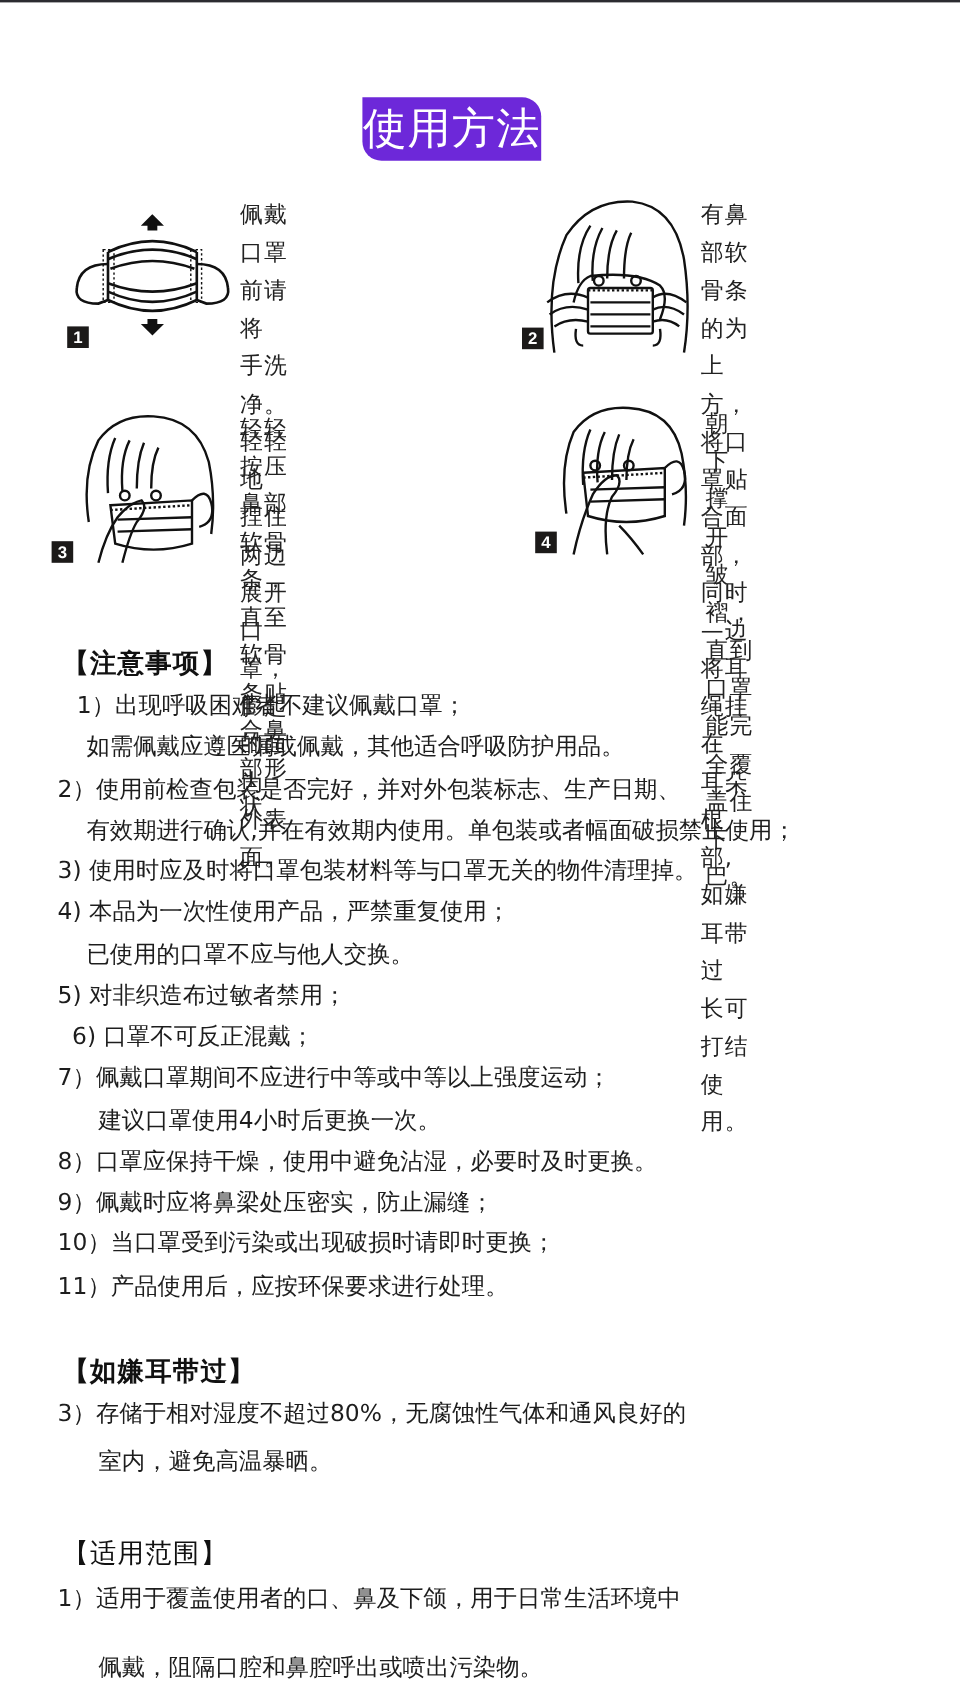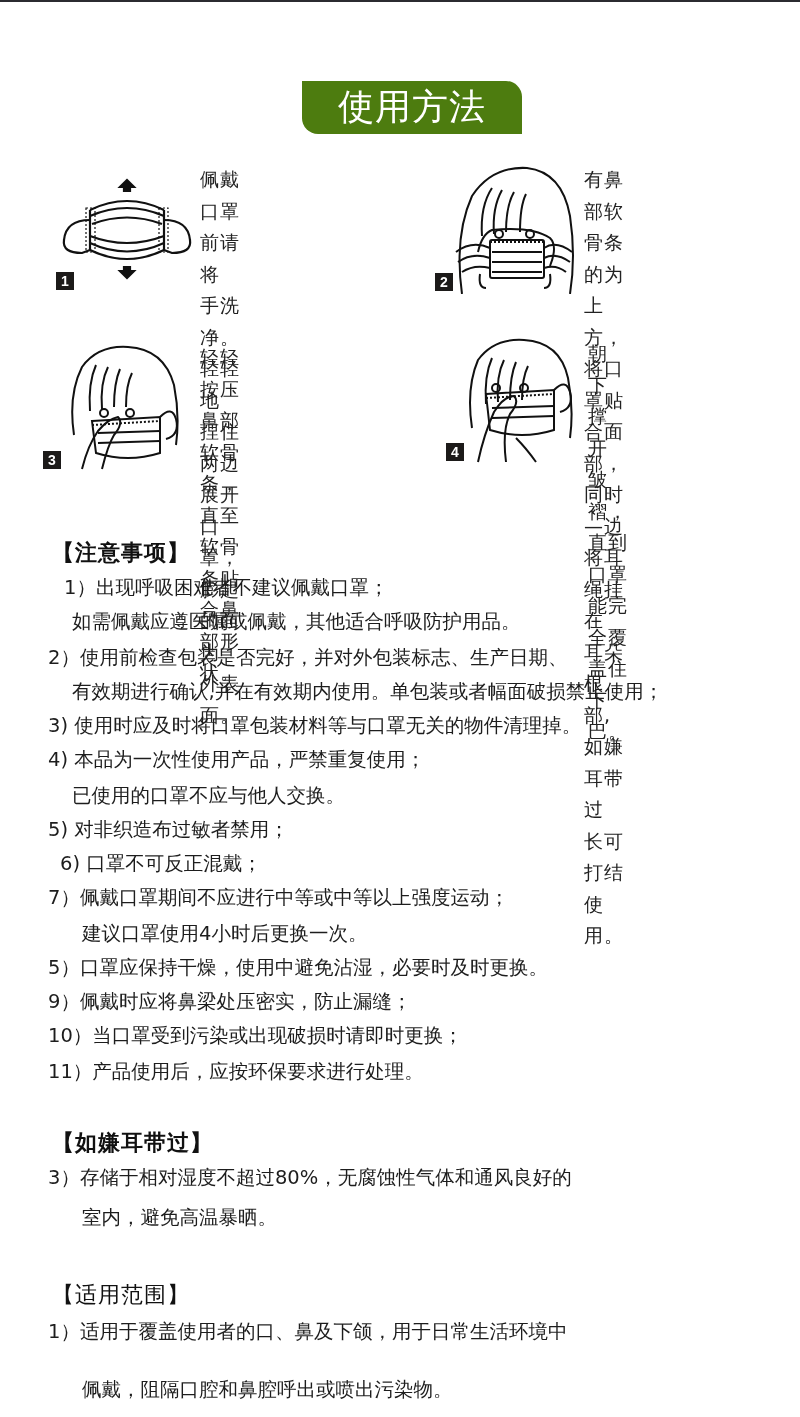--- a/index.html
+++ b/index.html
@@ -2,22 +2,22 @@
 <html><head>
 <meta charset="utf-8">
 <style>
   html, body { margin: 0; padding: 0; }
   body {
     width: 800px; height: 1417px; background: #ffffff; position: relative; overflow: hidden;
     font-family: "DejaVu Sans", "Liberation Sans", sans-serif; color: #1a1a1a;
   }
   .topbar { position: absolute; left: 0; top: 0; width: 800px; height: 2px; background: #2b2b30; }
   .title-badge {
-    position: absolute; left: 302px; top: 81px; width: 220px; height: 53px;
-    background: #4d7c0f; color: #ffffff;
+    position: absolute; left: 302px; top: 81px; width: 149px; height: 53px;
+    background: #6d28d9; color: #ffffff;
     border-radius: 0 16px 0 16px;
     display: flex; align-items: center; justify-content: center;
     font-size: 36px; letter-spacing: 1px;
   }
   .step { position: absolute; }
   .step .illus { position: absolute; }
   .step .num {
     position: absolute; width: 18px; height: 18px; background: #1c1a19; color: #fff;
     font-size: 14px; font-weight: bold; line-height: 18px; text-align: center;
     font-family: "Liberation Sans", sans-serif;
@@ -153,21 +153,21 @@
 <div class="list-line" style="left:72px;top:608px;text-align:right;">如需佩戴应遵医嘱或佩戴，其他适合呼吸防护用品。</div>
 <div class="list-line" style="left:48px;top:644px;">2）使用前检查包装是否完好，并对外包装标志、生产日期、</div>
 <div class="list-line" style="left:72px;top:678px;">有效期进行确认,并在有效期内使用。单包装或者幅面破损禁止使用；</div>
 <div class="list-line" style="left:48px;top:712px;">3) 使用时应及时将口罩包装材料等与口罩无关的物件清理掉。</div>
 <div class="list-line" style="left:48px;top:746px;">4) 本品为一次性使用产品，严禁重复使用；</div>
 <div class="list-line" style="left:72px;top:782px;">已使用的口罩不应与他人交换。</div>
 <div class="list-line" style="left:48px;top:816px;">5) 对非织造布过敏者禁用；</div>
 <div class="list-line" style="left:60px;top:850px;">6) 口罩不可反正混戴；</div>
 <div class="list-line" style="left:48px;top:884px;">7）佩戴口罩期间不应进行中等或中等以上强度运动；</div>
 <div class="list-line" style="left:82px;top:920px;">建议口罩使用4小时后更换一次。</div>
-<div class="list-line" style="left:48px;top:954px;">5）口罩应保持干燥，使用中避免沾湿，必要时及时更换。</div>
+<div class="list-line" style="left:48px;top:954px;">8）口罩应保持干燥，使用中避免沾湿，必要时及时更换。</div>
 <div class="list-line" style="left:48px;top:988px;">9）佩戴时应将鼻梁处压密实，防止漏缝；</div>
 <div class="list-line" style="left:48px;top:1022px;">10）当口罩受到污染或出现破损时请即时更换；</div>
 <div class="list-line" style="left:48px;top:1058px;">11）产品使用后，应按环保要求进行处理。</div>
 
 <div class="section-head" style="top:1128px;">【如嫌耳带过】</div>
 <div class="list-line" style="left:48px;top:1164px;">3）存储于相对湿度不超过80%，无腐蚀性气体和通风良好的</div>
 <div class="list-line" style="left:82px;top:1204px;">室内，避免高温暴晒。</div>
 
 <div class="section-head" style="top:1280px;font-weight:normal;">【适用范围】</div>
 <div class="list-line" style="left:48px;top:1318px;">1）适用于覆盖使用者的口、鼻及下颌，用于日常生活环境中</div>

